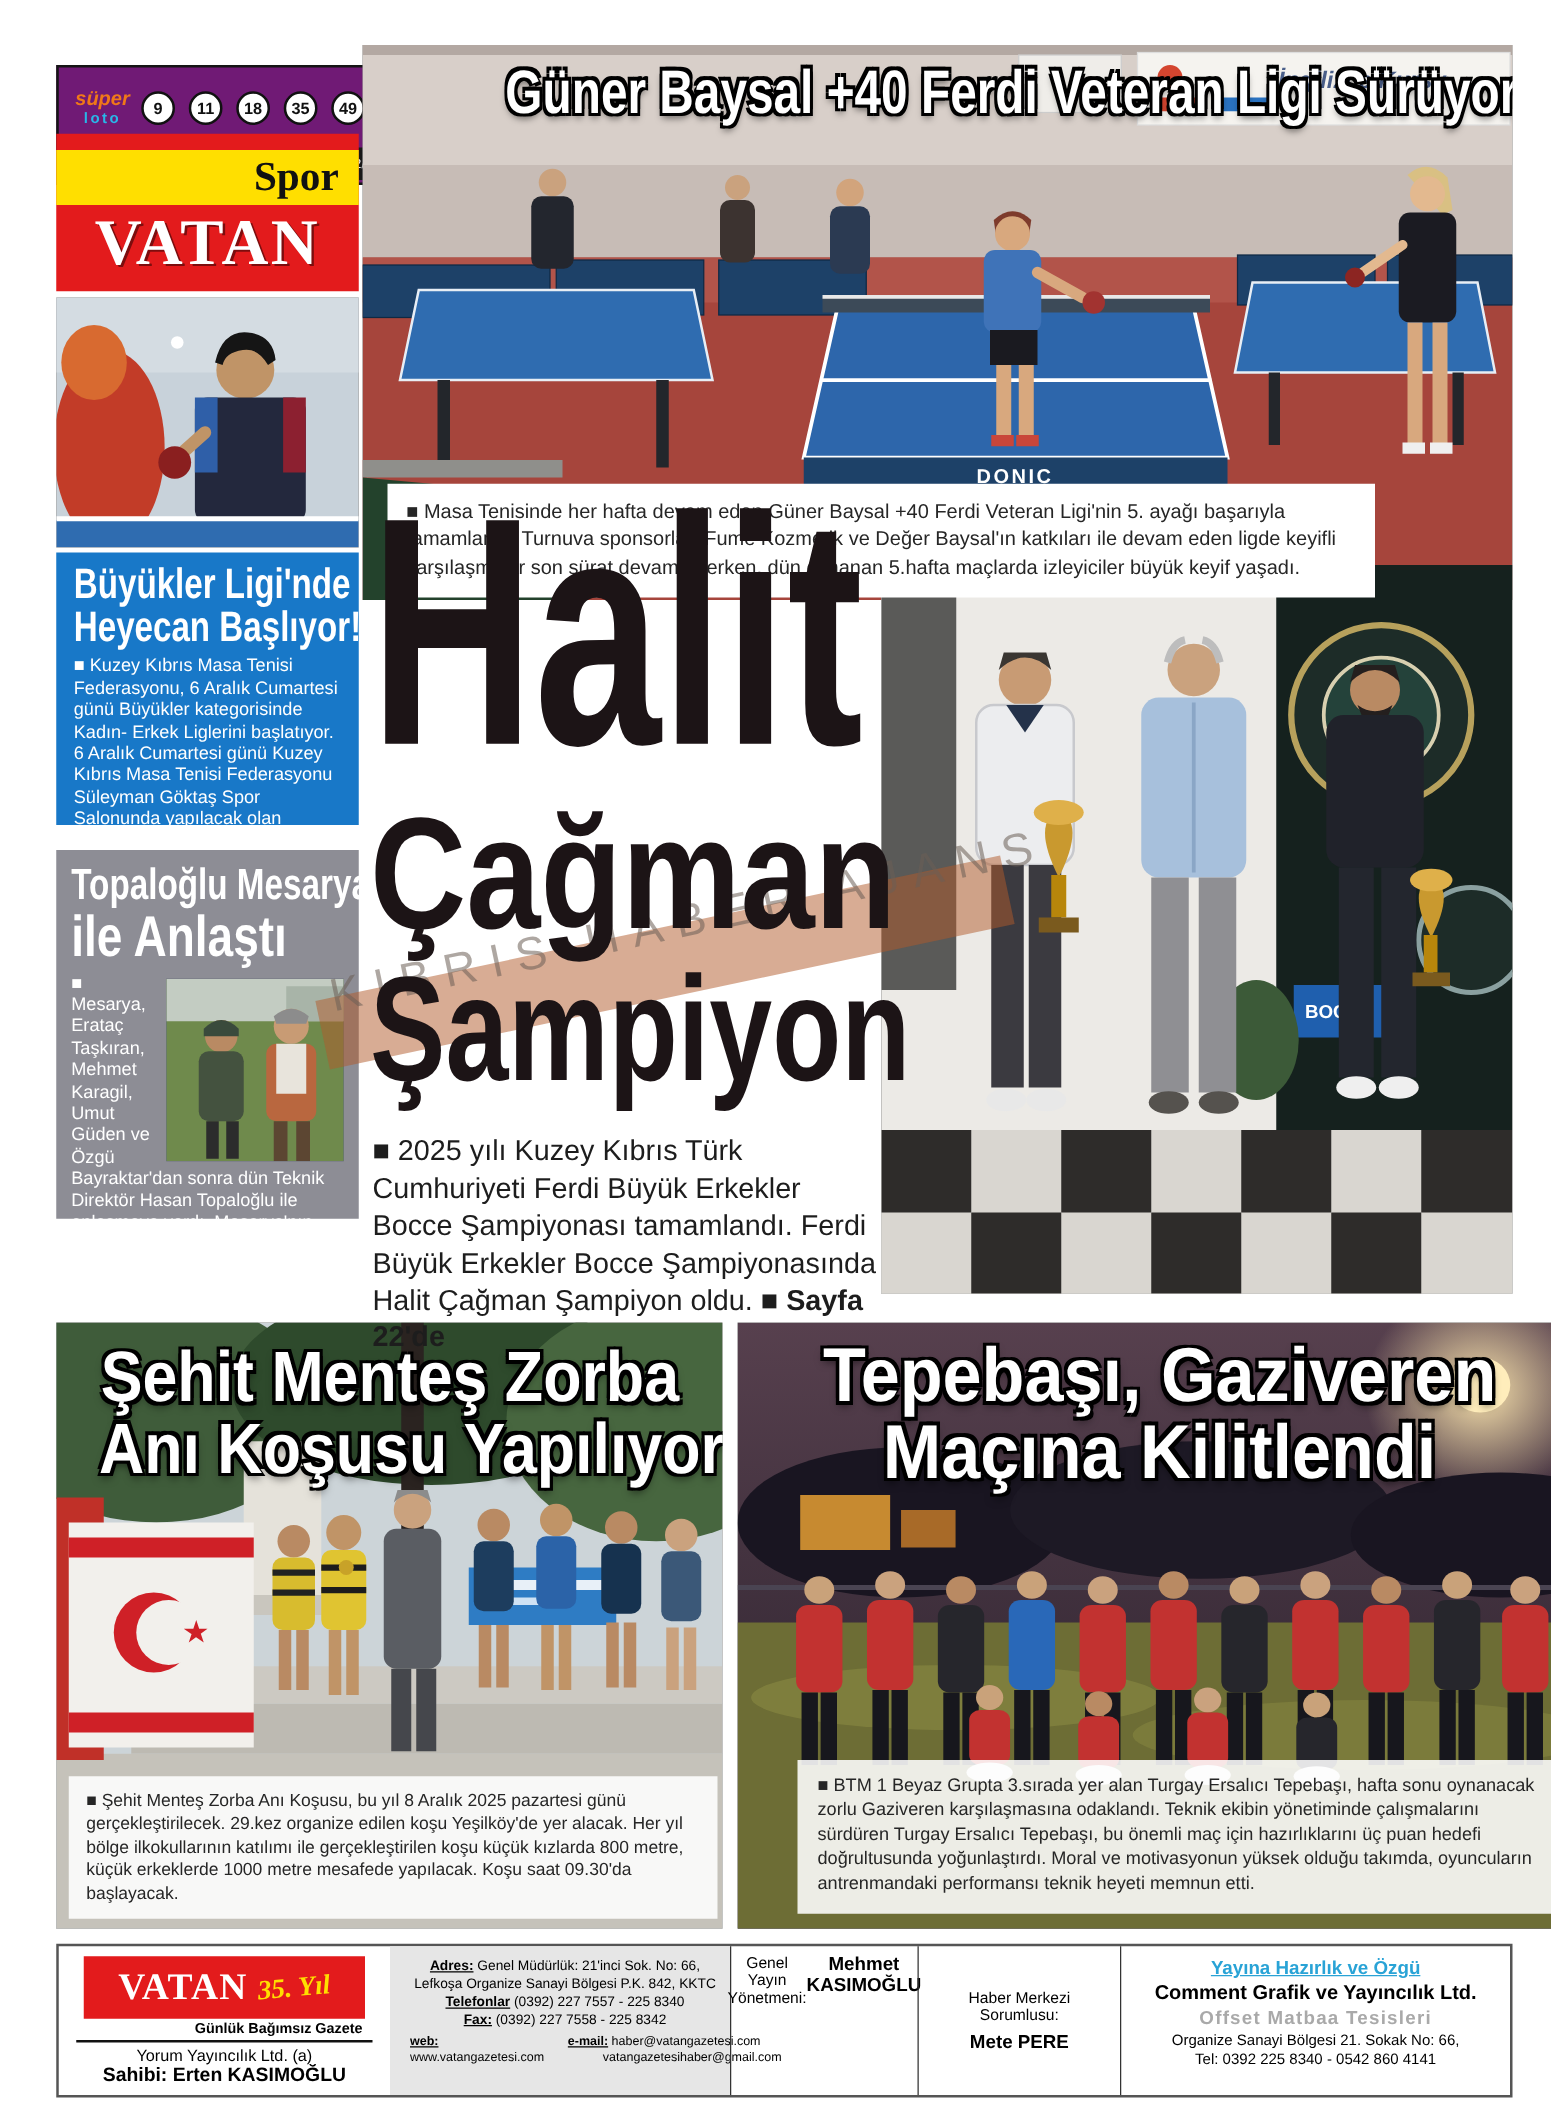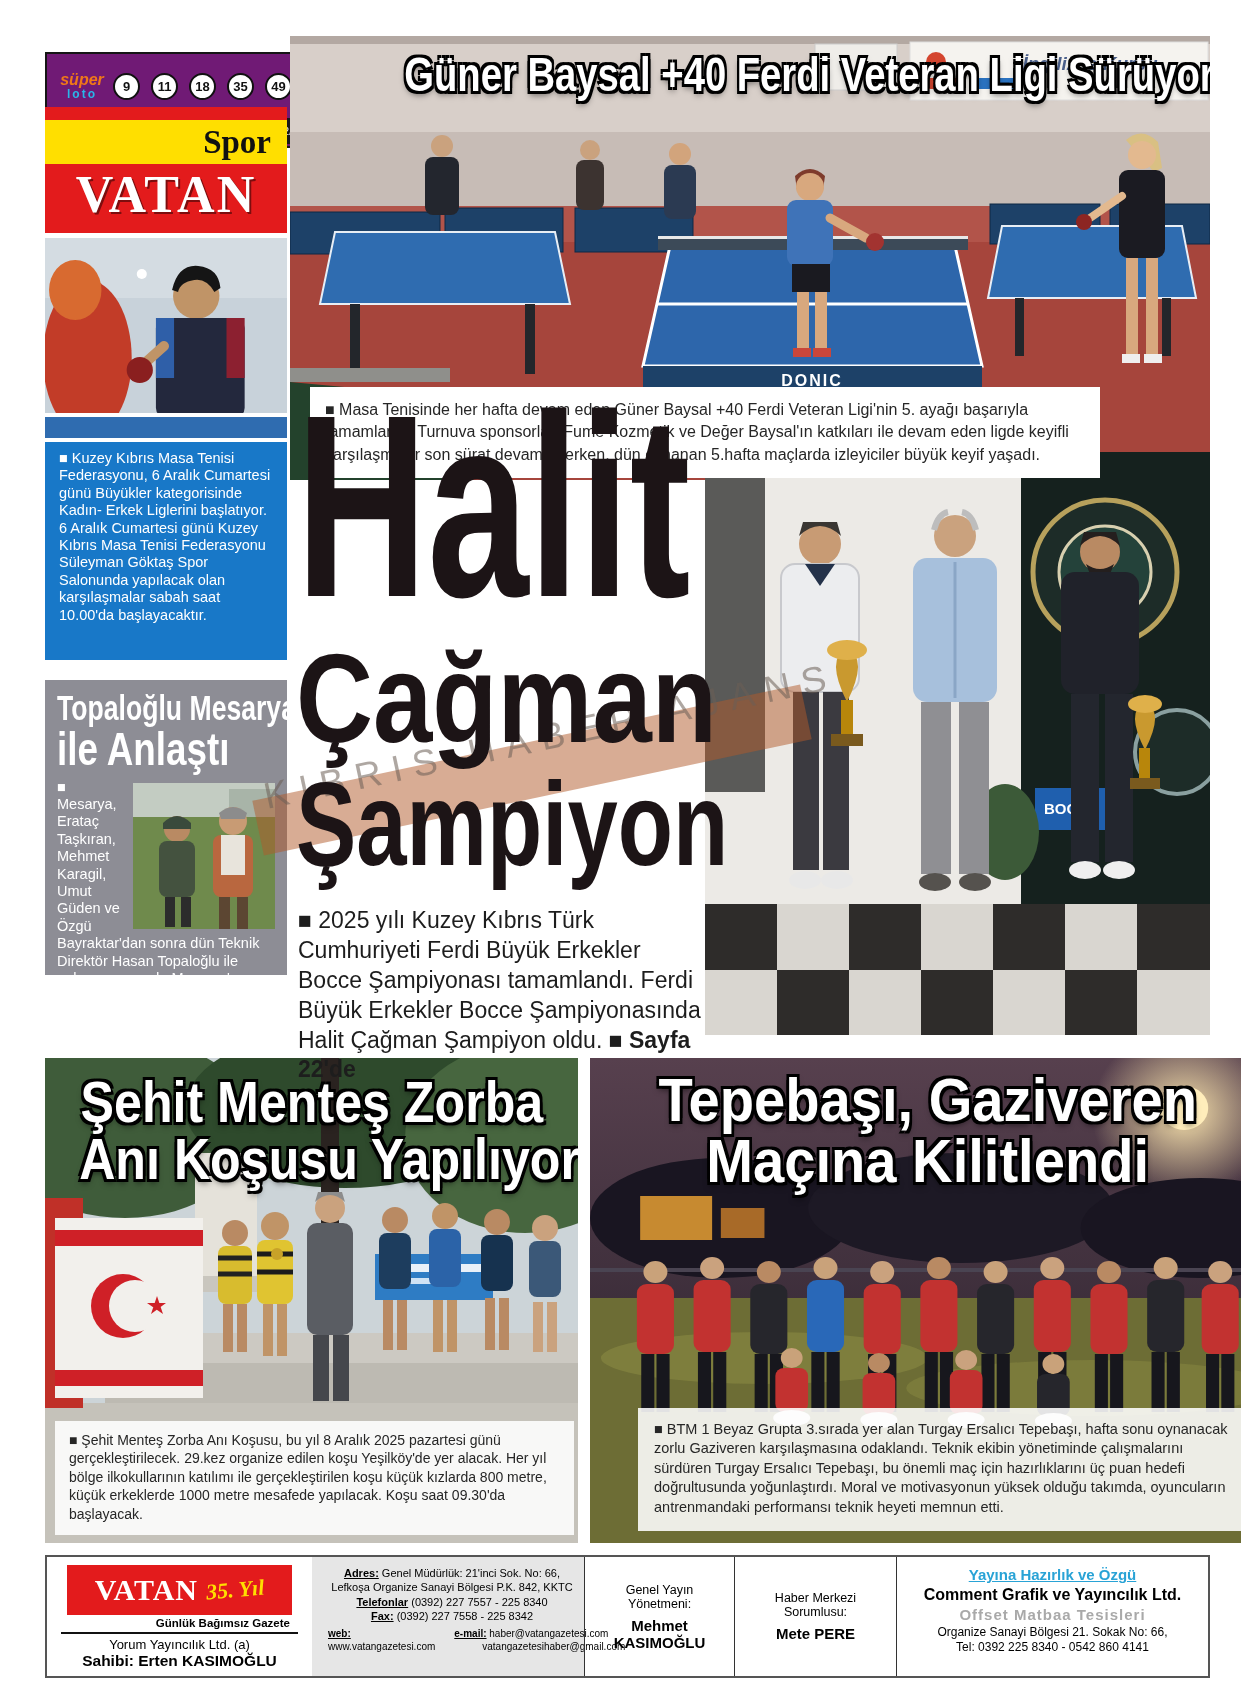--- a/index.html
+++ b/index.html
@@ -66,21 +66,21 @@
   .s-bl{transform:scaleX(.88);}
   .s-br{transform:scaleX(.92);}
   .s-blue{transform:scaleX(.78);transform-origin:left center;font-size:34px;}
   .s-gray1{transform:scaleX(.76);transform-origin:left center;font-size:35px;}
   .s-gray2{transform:scaleX(.80);transform-origin:left center;font-size:46px;}
   
   .footer{left:45px;top:1555px;width:1165px;height:123px;border:2px solid #555;box-sizing:border-box;display:flex;background:#fff;}
   .fcol{box-sizing:border-box;padding:6px 8px;}
   .fc1{width:265px;text-align:center;}
   .fc2{width:272px;background:#e6e6e6;font-size:11px;line-height:1.3;text-align:center;padding-top:9px;padding-left:16px;}
-  .fc3{width:150px;border-left:1px solid #333;display:flex;flex-direction:column;justify-content:center;text-align:center;}
+  .fc3{width:150px;border-left:1px solid #333;display:flex;flex-direction:row;justify-content:center;text-align:center;}
   .fc4{width:162px;border-left:1px solid #333;display:flex;flex-direction:column;justify-content:center;text-align:center;}
   .fc5{flex:1;border-left:1px solid #333;text-align:center;padding-top:8px;line-height:1.3;}
   .flogo{width:225px;height:50px;background:#e31b1c;margin:2px auto 0;display:flex;align-items:center;justify-content:center;gap:8px;}
   .flogo .fv{font-family:"Liberation Serif",serif;font-weight:bold;font-size:30px;color:#fff;letter-spacing:1px;}
   .flogo .fy{font-family:"Liberation Serif",serif;font-style:italic;font-weight:bold;font-size:22px;color:#ffdf00;transform:rotate(-5deg);}
   .ftag{font-size:11.5px;font-weight:bold;text-align:right;padding-right:14px;margin-top:2px;}
   .fdiv{border-top:2px solid #111;margin:3px 6px;}
   .fpub{font-size:13px;}
   .fown{font-size:15.5px;font-weight:bold;}
   .fc3 .t,.fc4 .t{font-size:12.5px;margin-bottom:6px;}
@@ -213,20 +213,24 @@
     <rect x="180" y="80" width="18" height="60" fill="#8c2030"></rect>
     <line x1="118" y1="108" x2="98" y2="126" stroke="#c09467" stroke-width="10" stroke-linecap="round"></line>
     <circle cx="94" cy="132" r="13" fill="#8a1f1f"></circle>
     <circle cx="96" cy="36" r="5" fill="#ffffff"></circle>
     <rect x="0" y="178" width="240" height="22" fill="#2f6cb0"></rect>
     <rect x="0" y="175" width="240" height="4" fill="#ffffff"></rect>
   </svg>
 </div>
 
 <div class="abs blue-box">
+  <div class="side-head">
+    <span class="cond s-blue">Büyükler Ligi'nde</span><br>
+    <span class="cond s-blue">Heyecan Başlıyor!</span>
+  </div>
   <div class="side-body">■ Kuzey Kıbrıs Masa Tenisi Federasyonu, 6 Aralık Cumartesi günü Büyükler kategorisinde Kadın- Erkek Liglerini başlatıyor. 6 Aralık Cumartesi günü Kuzey Kıbrıs Masa Tenisi Federasyonu Süleyman Göktaş Spor Salonunda yapılacak olan karşılaşmalar sabah saat 10.00'da başlayacaktır.</div>
 </div>
 
 <div class="abs gray-box">
   <div class="side-head">
     <span class="cond s-gray1">Topaloğlu Mesarya</span><br>
     <span class="cond s-gray2">ile Anlaştı</span>
   </div>
   <div class="inset-photo">
     <svg viewBox="0 0 142 146" preserveAspectRatio="none">

